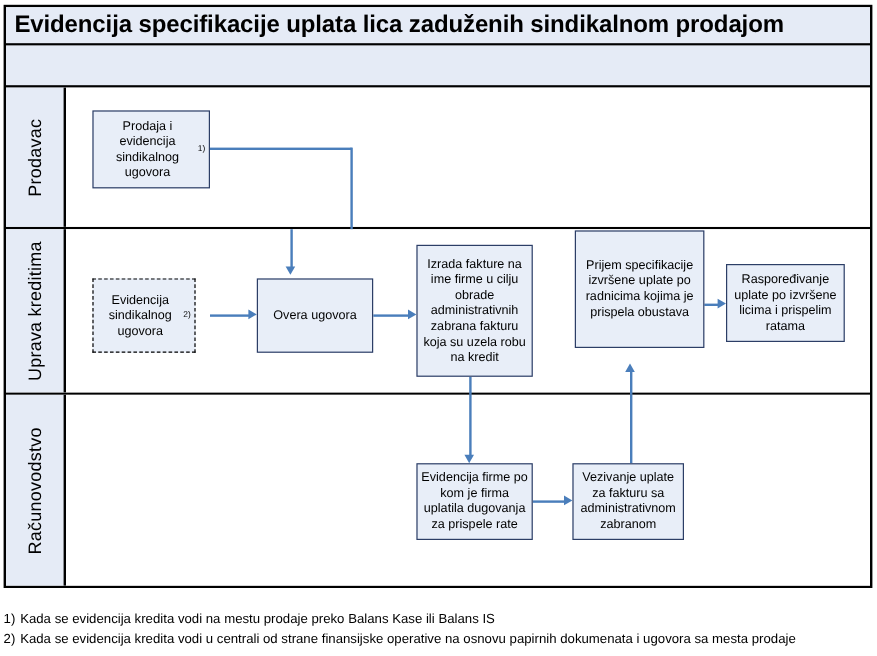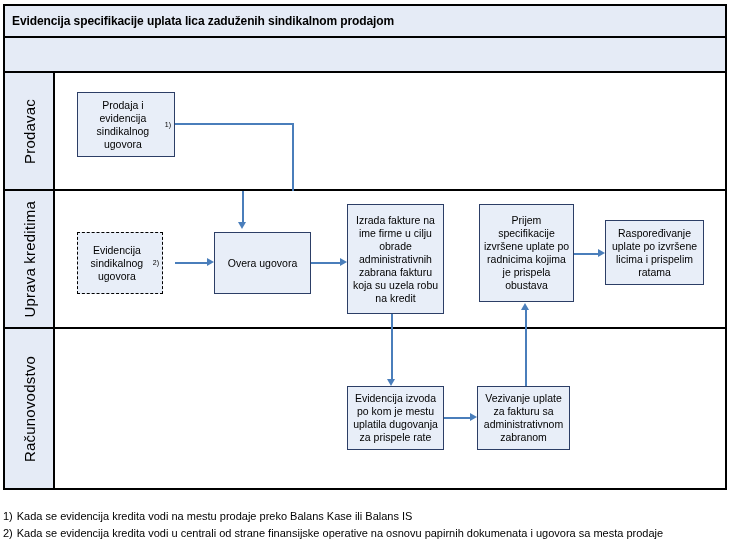--- a/index.html
+++ b/index.html
@@ -40,21 +40,21 @@
     top: 0;
     width: 100%;
     height: 32px;
     background: #e5ebf6;
     border-bottom: 2px solid #000000;
     box-sizing: border-box;
     display: flex;
     align-items: center;
   }
   .title-text {
-    font-size: 12px;
+    font-size: 20px;
     font-weight: bold;
     padding-left: 7px;
     letter-spacing: -0.1px;
     white-space: nowrap;
   }
 
   
   .subheader-band {
     position: absolute;
     left: 0;
@@ -229,21 +229,21 @@
 
         <div class="conn h" style="left:256px; top:71px; width:32px;"></div>
         <div class="arrow right" style="left:285px; top:67px;"></div>
 
         <div class="node" style="left:292px; top:13px; width:97px; height:110px;">
           <span class="node-text">Izrada fakture na ime firme u cilju obrade administrativnih zabrana fakturu koja su uzela robu na kredit</span>
         </div>
 
         <div class="conn v" style="left:336px; top:123px; height:15px;"></div>
 
-        <div class="node" style="left:424px; top:13px; width:95px; height:98px;">
+        <div class="node" style="left:424px; top:1px; width:108px; height:98px;">
           <span class="node-text">Prijem specifikacije izvršene uplate po radnicima kojima je prispela obustava</span>
         </div>
 
         <div class="conn v" style="left:470px; top:118px; height:20px;"></div>
         <div class="arrow up" style="left:466px; top:112px;"></div>
 
         <div class="conn h" style="left:519px; top:62px; width:27px;"></div>
         <div class="arrow right" style="left:543px; top:58px;"></div>
 
         <div class="node" style="left:550px; top:29px; width:99px; height:65px;">
@@ -256,21 +256,21 @@
     <div class="lane last" style="top:323px; height:159px;">
       <div class="lane-header">
         <span class="lane-header-text">Računovodstvo</span>
       </div>
       <div class="lane-body">
 
         <div class="conn v" style="left:336px; top:0px; height:53px;"></div>
         <div class="arrow down" style="left:332px; top:50px;"></div>
 
         <div class="node" style="left:292px; top:57px; width:97px; height:64px;">
-          <span class="node-text">Evidencija izvoda po kom je mestu uplatila dugovanja za prispele rate</span>
+          <span class="node-text">Evidencija firme po kom je firma uplatila dugovanja za prispele rate</span>
         </div>
 
         <div class="conn h" style="left:389px; top:88px; width:29px;"></div>
         <div class="arrow right" style="left:415px; top:84px;"></div>
 
         <div class="node" style="left:422px; top:57px; width:93px; height:64px;">
           <span class="node-text">Vezivanje uplate za fakturu sa administrativnom zabranom</span>
         </div>
 
         <div class="conn v" style="left:470px; top:0px; height:57px;"></div>

